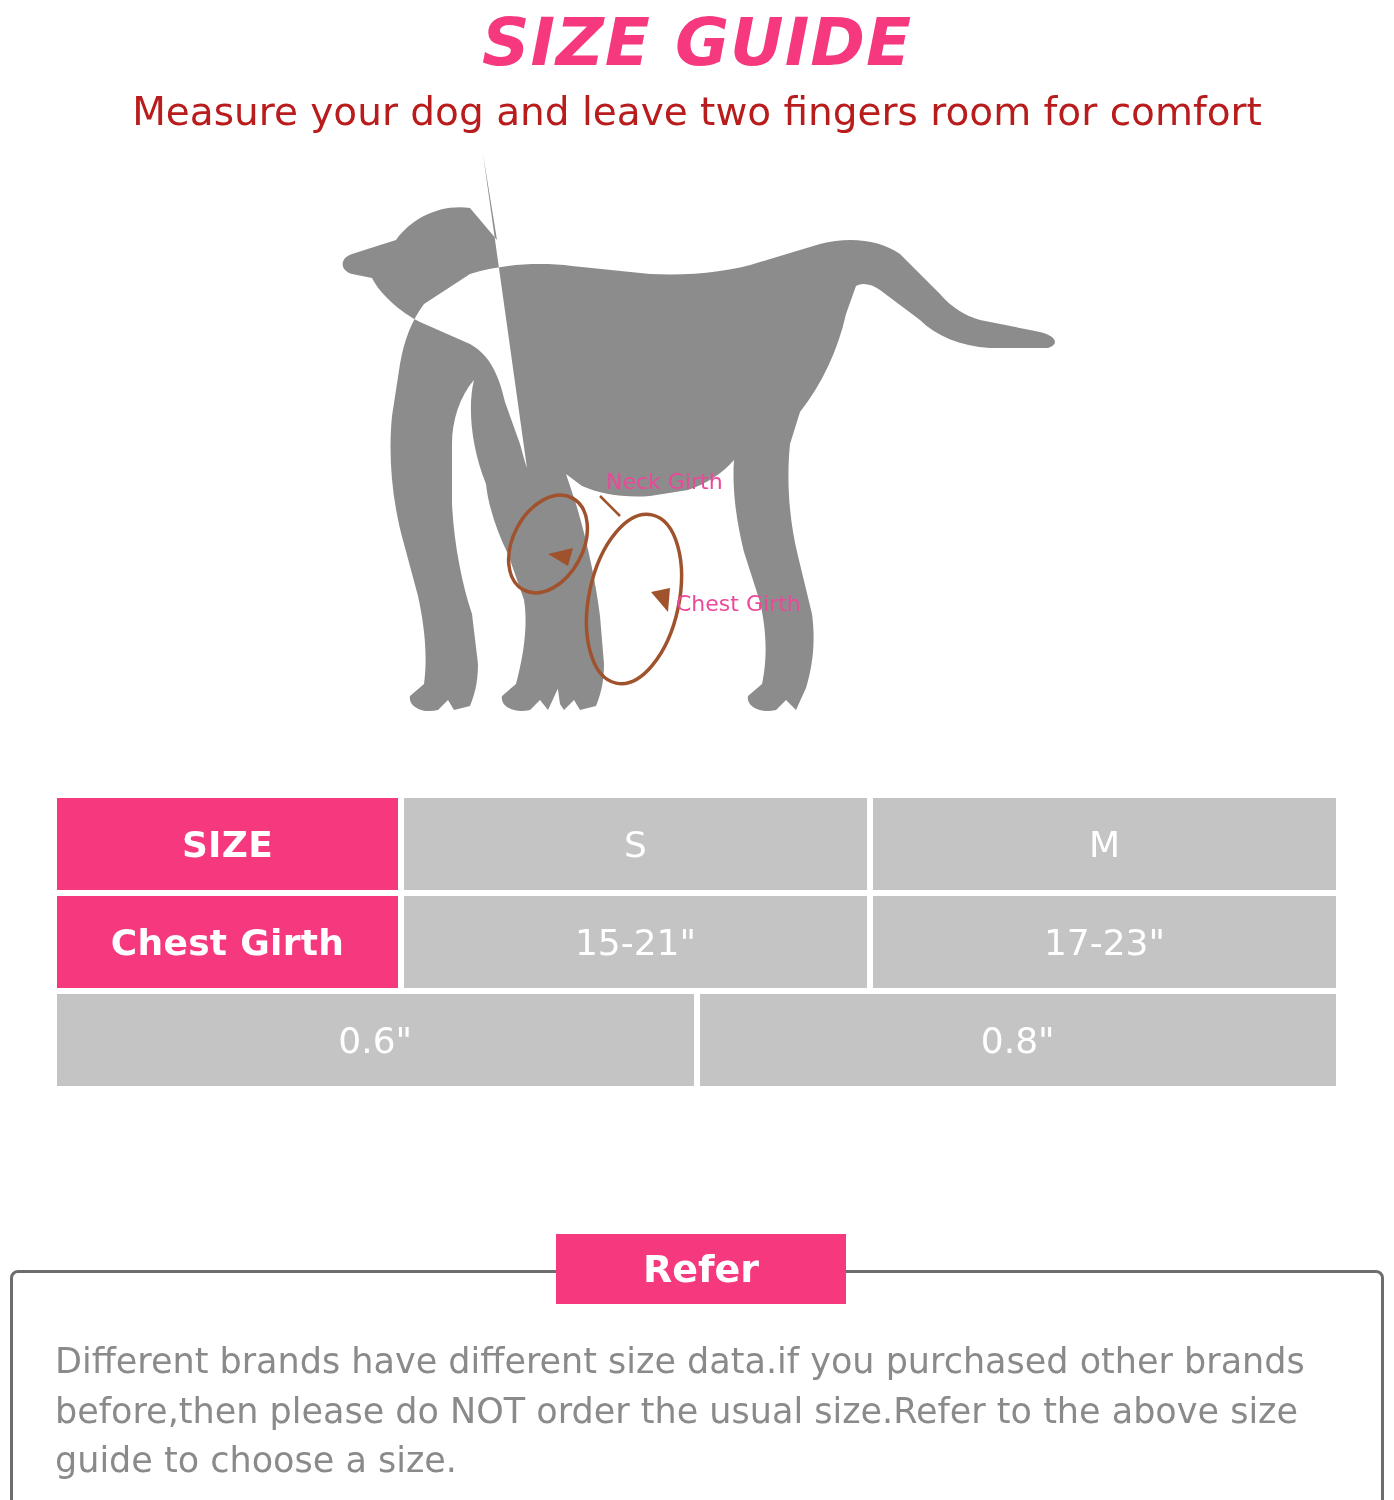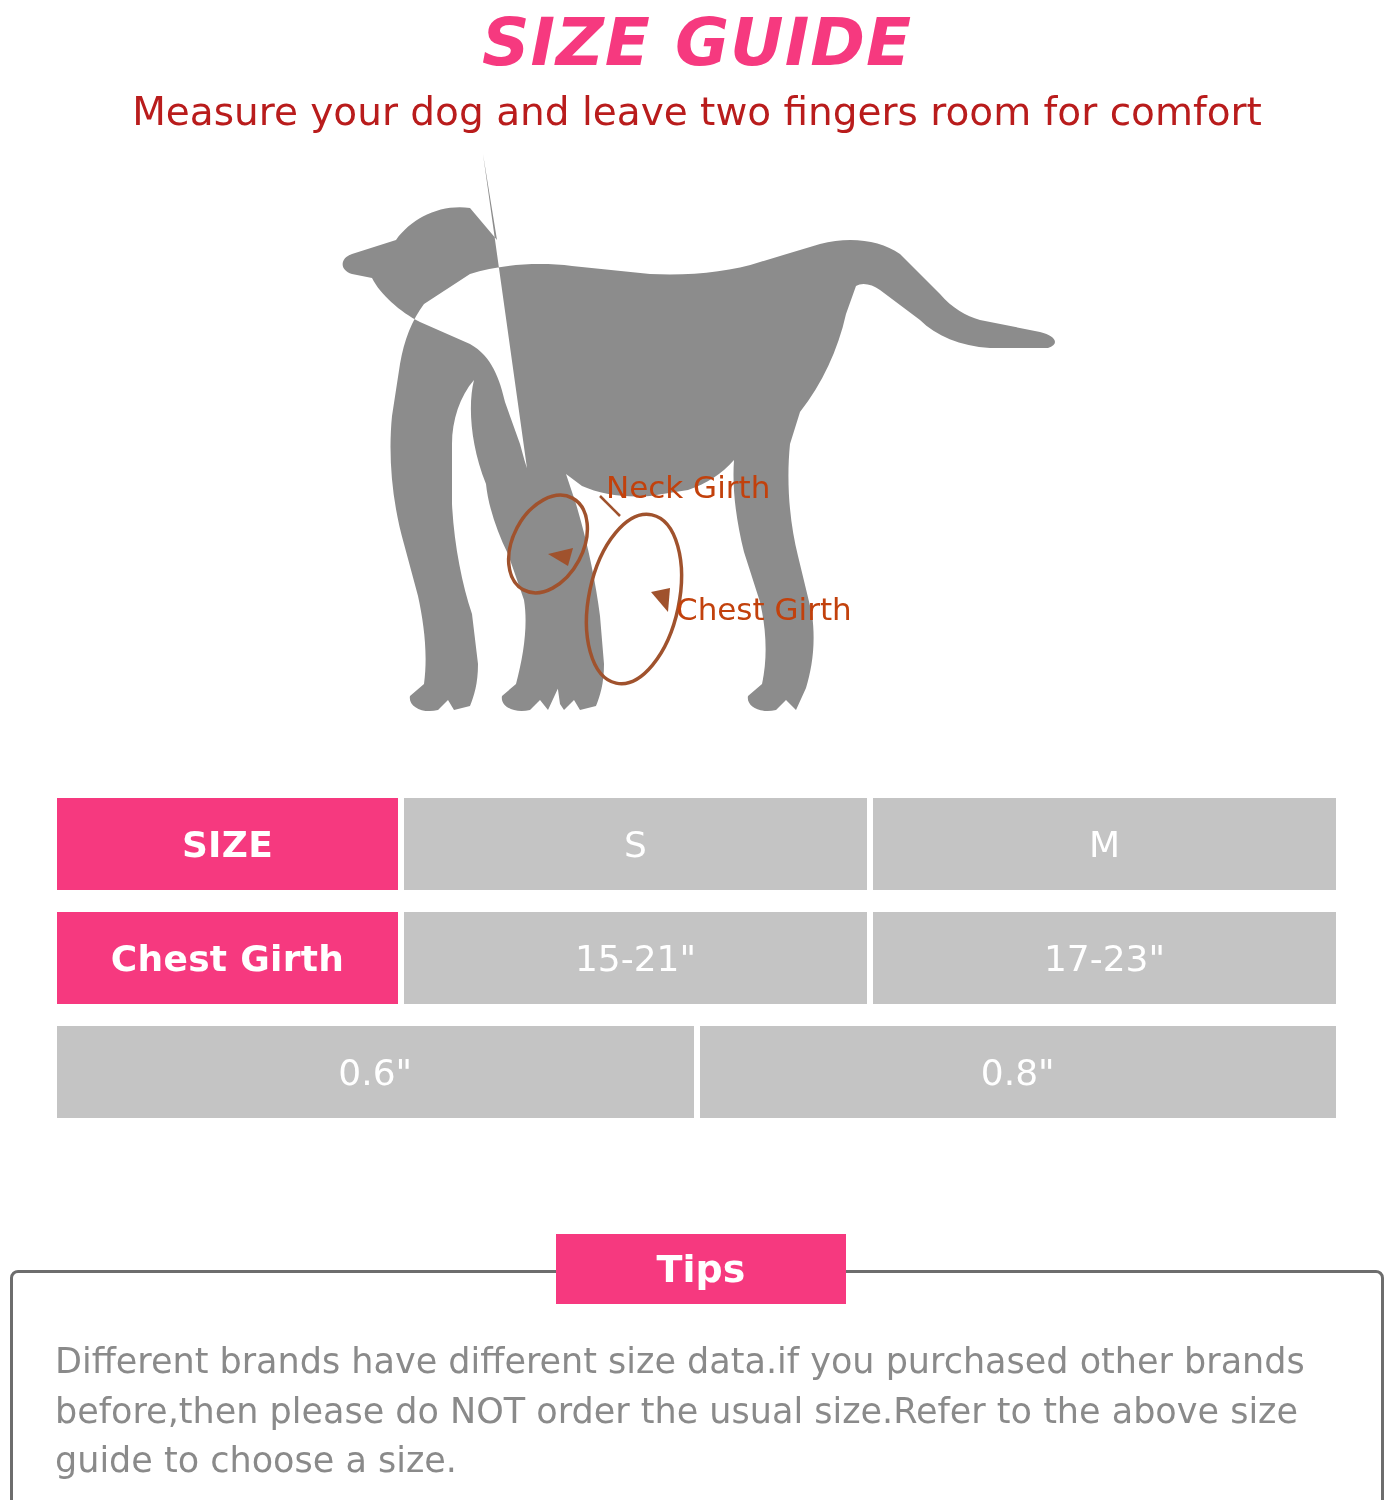--- a/index.html
+++ b/index.html
@@ -47,38 +47,38 @@
     position: relative;
     width: 1394px;
     height: 600px;
     margin-top: 10px;
   }
   .illustration svg {
     display: block;
   }
   .anno {
     position: absolute;
-    font-size: 31px;
-    color: #c2410c;
+    font-size: 22px;
+    color: #ec4899;
     white-space: nowrap;
   }
   .anno.neck { left: 606px; top: 325px; }
   .anno.chest { left: 676px; top: 447px; }
 
   
   .table {
     position: absolute;
     left: 57px;
     top: 790px;
     width: 1279px;
   }
   .row {
     display: flex;
     gap: 6px;
-    margin-bottom: 22px;
+    margin-bottom: 6px;
     height: 92px;
   }
   .cell {
     display: flex;
     align-items: center;
     justify-content: center;
     box-sizing: border-box;
   }
   .cell.label {
     width: 341px;
@@ -262,19 +262,19 @@
 
     <div class="row">
       <div class="cell val">0.6"</div>
       <div class="cell val">0.8"</div>
     </div>
 
 
   </div>
 
   <div class="tips-wrap">
-    <div class="tips-badge">Tips</div>
+    <div class="tips-badge">Refer</div>
     <div class="tips-box">
       <p class="tips-text">Different brands have different size data.if you purchased other brands before,then please do NOT order the usual size.Refer to the above size guide to choose a size.</p>
     </div>
   </div>
 
 </div>
 
 </body></html>

